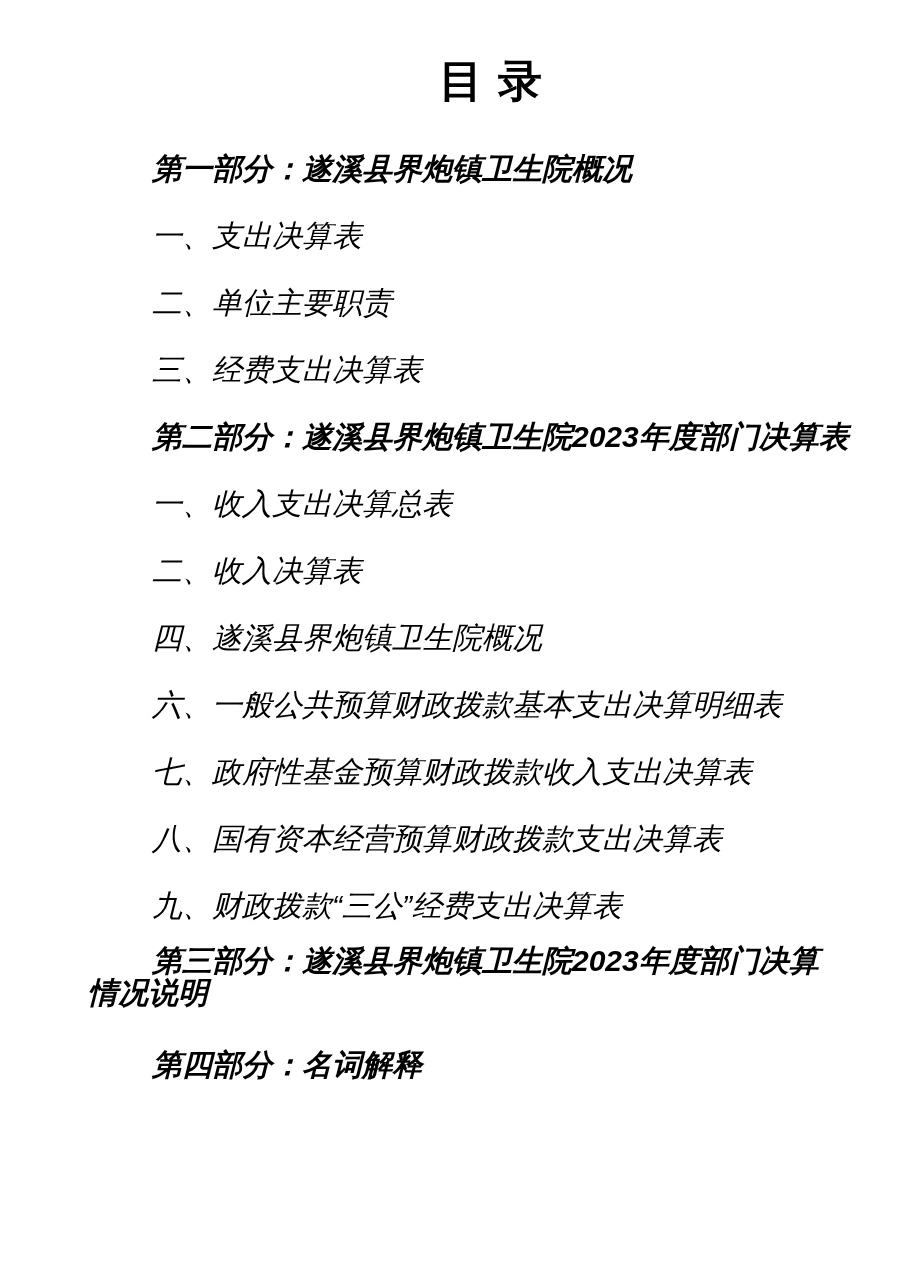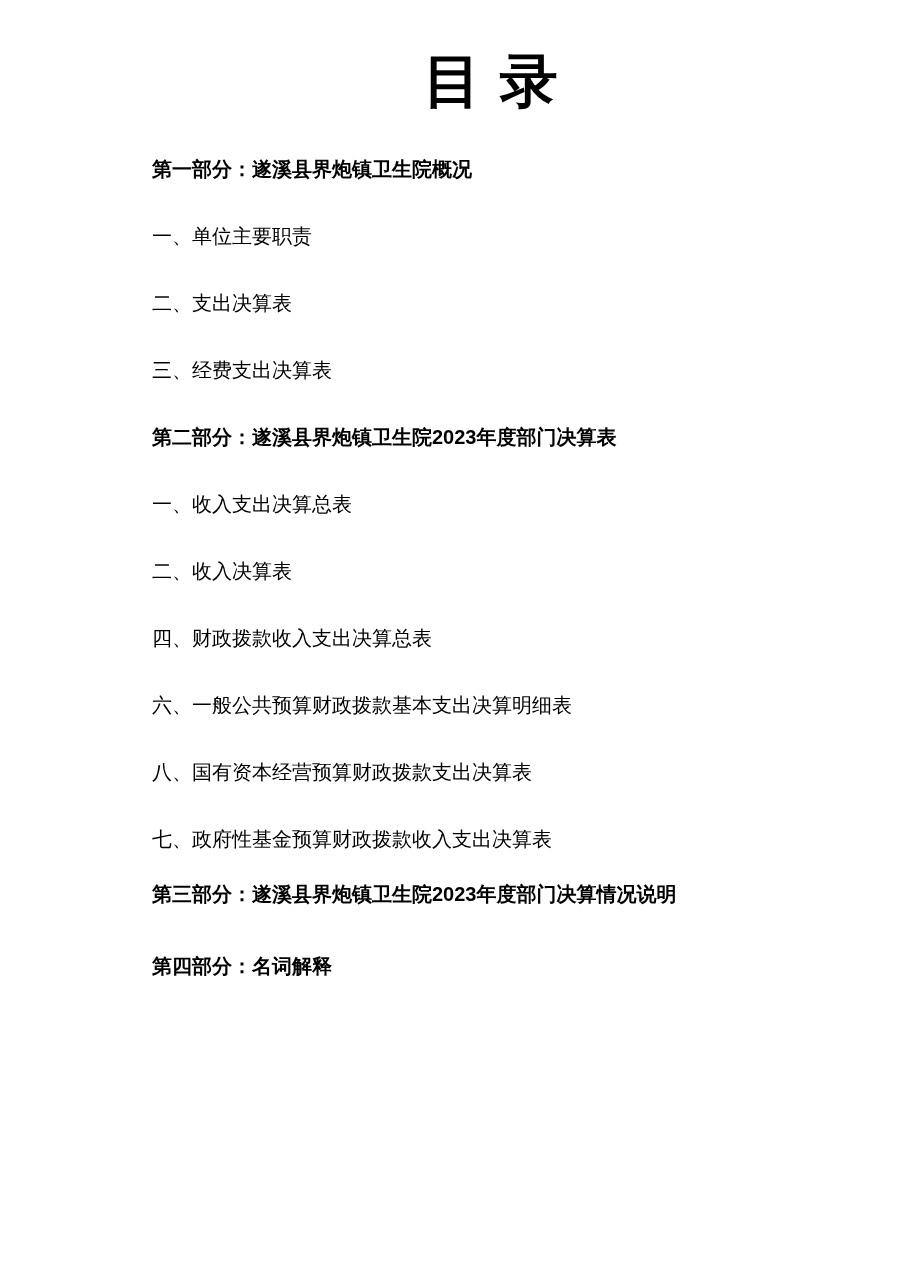--- a/index.html
+++ b/index.html
@@ -13,33 +13,34 @@
     height: 1267px;
     background: #ffffff;
     color: #000000;
     overflow: hidden;
     font-family: "Liberation Sans", sans-serif;
   }
   .doc-title {
     margin: 0;
     padding-top: 56px;
     font-family: "Liberation Serif", serif;
-    font-size: 58px;
+    font-size: 44px;
     line-height: 52px;
     font-weight: bold;
     text-align: center;
     text-indent: 70px; 
     letter-spacing: 2px;
   }
   .entry {
     margin: 33px 88px 0 88px;
-    font-size: 20px;
+    font-size: 30px;
     line-height: 34px;
     text-indent: 64px;
     white-space: nowrap;
+    font-style: italic;
   }
   .entry.first-after-title {
     margin-top: 44px;
   }
   .part-heading {
     font-weight: bold;
   }
   .toc-item {
     font-weight: normal;
   }
@@ -57,33 +58,34 @@
 </style>
 </head>
 <body>
 
 <div class="page">
 
   <h1 class="doc-title">目 录</h1>
 
   <section>
     <p class="entry part-heading first-after-title">第一部分：遂溪县界炮镇卫生院概况</p>
-    <p class="entry toc-item">一、单位主要职责</p>
-    <p class="entry toc-item">二、支出决算表</p>
+    <p class="entry toc-item">一、支出决算表</p>
+    <p class="entry toc-item">二、单位主要职责</p>
     <p class="entry toc-item">三、经费支出决算表</p>
   </section>
 
   <section>
     <p class="entry part-heading">第二部分：遂溪县界炮镇卫生院2023年度部门决算表</p>
     <p class="entry toc-item">一、收入支出决算总表</p>
     <p class="entry toc-item">二、收入决算表</p>
-    <p class="entry toc-item">四、财政拨款收入支出决算总表</p>
+    <p class="entry toc-item">四、遂溪县界炮镇卫生院概况</p>
     <p class="entry toc-item">六、一般公共预算财政拨款基本支出决算明细表</p>
+    <p class="entry toc-item">七、政府性基金预算财政拨款收入支出决算表</p>
     <p class="entry toc-item">八、国有资本经营预算财政拨款支出决算表</p>
-    <p class="entry toc-item">七、政府性基金预算财政拨款收入支出决算表</p>
+    <p class="entry toc-item">九、财政拨款“三公”经费支出决算表</p>
   </section>
 
   <section>
     <p class="entry part-heading wrap">第三部分：遂溪县界炮镇卫生院2023年度部门决算情况说明</p>
   </section>
 
   <section>
     <p class="entry part-heading last-heading">第四部分：名词解释</p>
   </section>
 

